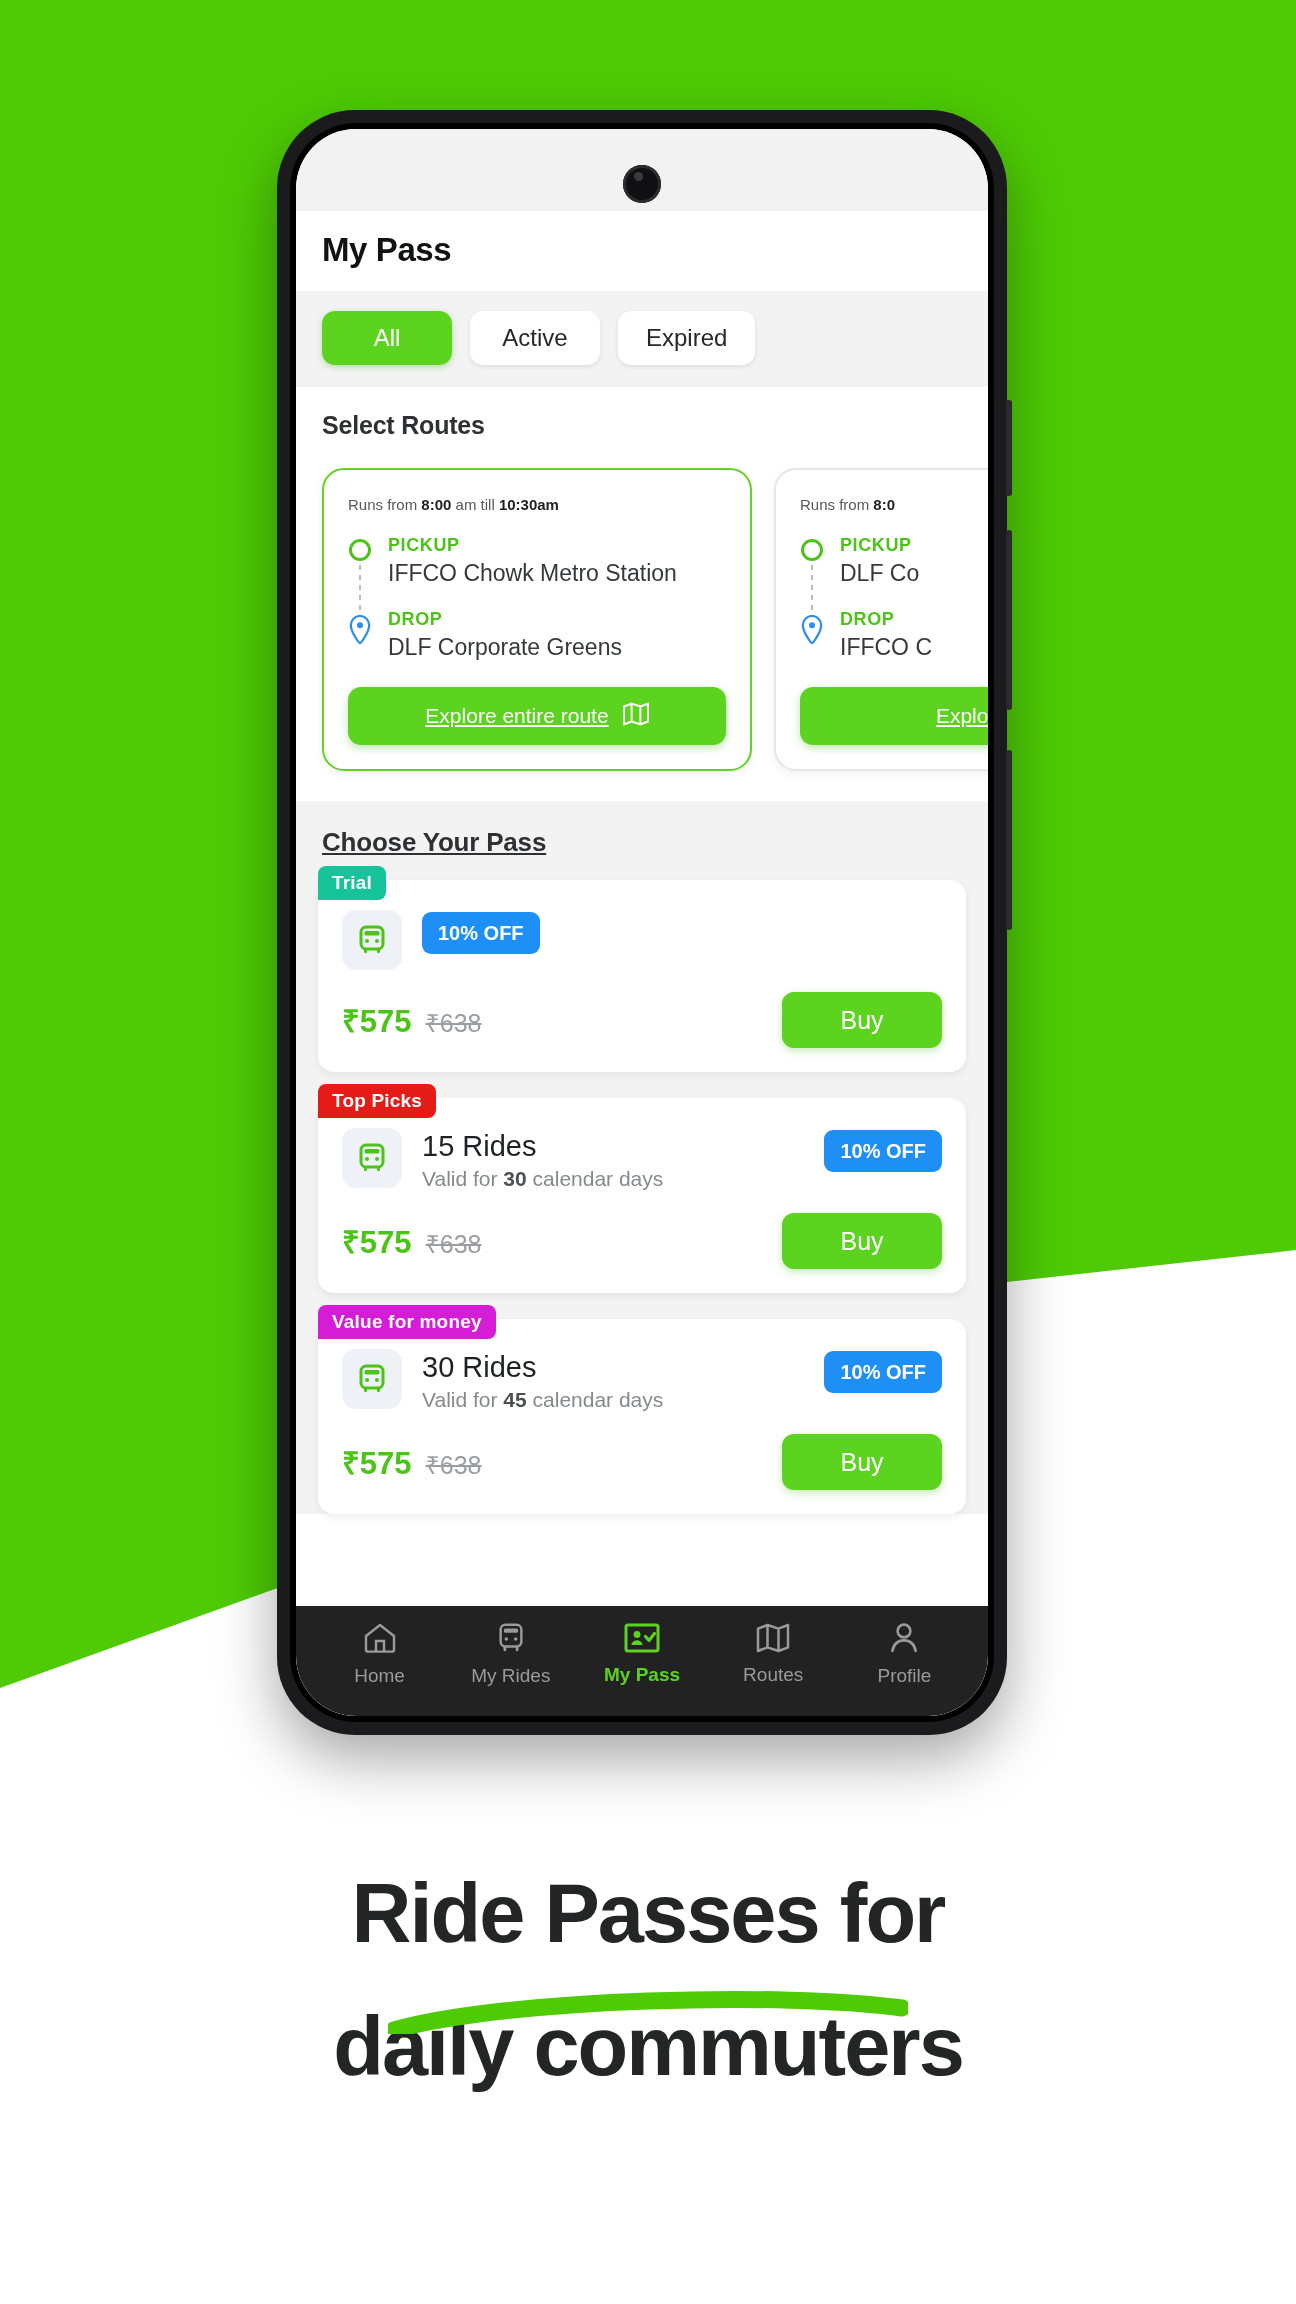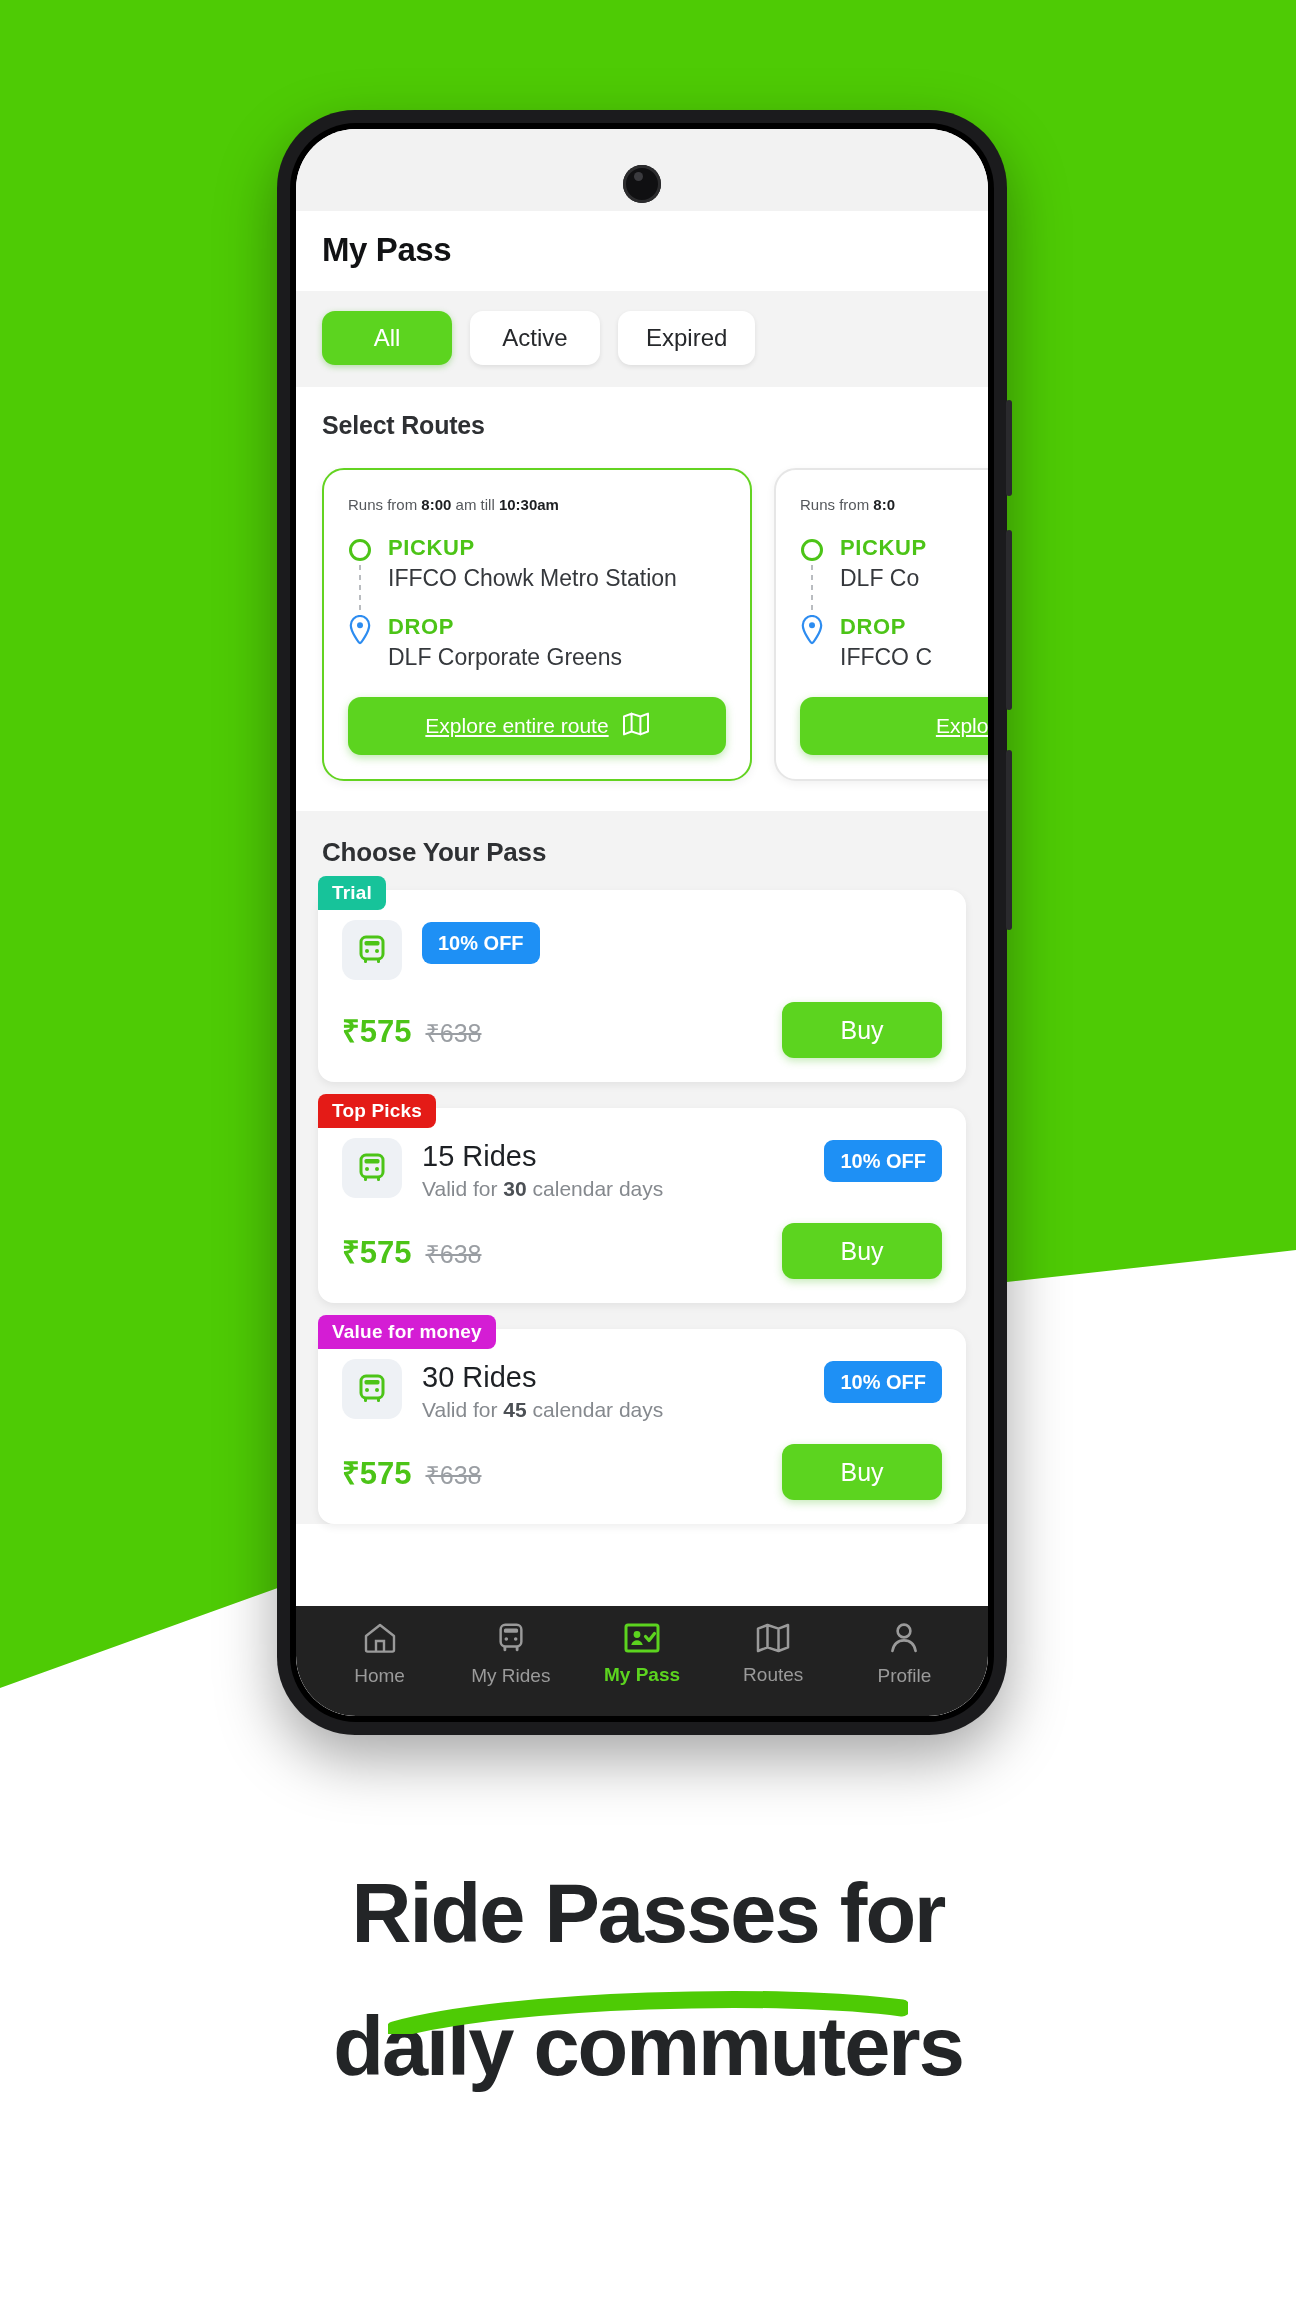--- a/index.html
+++ b/index.html
@@ -155,21 +155,21 @@
     width: 2px; height: 46px;
     background: repeating-linear-gradient(#b9bcc0 0 5px, transparent 5px 10px);
     margin: 4px 0;
   }
   .pin-ico {
     position: relative; width: 24px; height: 30px;
   }
   .pin-ico svg { display: block; }
   .stop-texts { flex: 1; }
   .stop-label {
-    font-size: 22px; font-weight: bold; color: #4CC417;
+    font-size: 18px; font-weight: bold; color: #4CC417;
     letter-spacing: .6px; margin-bottom: 4px;
   }
   .stop-name {
     font-size: 23px; color: #35383c; white-space: nowrap;
     overflow: hidden;
   }
   .stop-gap { height: 22px; }
   .explore-btn {
     margin-top: 26px;
     height: 58px; border-radius: 13px;
@@ -182,21 +182,21 @@
   .explore-btn span.lbl { text-decoration: underline; }
 
   
   .pass-section {
     background: #f3f3f3;
     padding: 26px 0 0 0;
     flex: 1;
   }
   .pass-title {
     font-size: 26px; font-weight: bold; color: #2e3033;
-    padding: 0 26px; margin-bottom: 22px; letter-spacing: -.2px;
+    padding: 0 26px; margin-bottom: 22px; letter-spacing: -.2px; text-decoration: underline;
   }
   .pass-list { padding: 0 22px; display: flex; flex-direction: column; gap: 26px; }
   .pass-card {
     position: relative;
     background: #ffffff;
     border-radius: 16px;
     padding: 30px 24px 24px 24px;
     box-shadow: 0 3px 9px rgba(0,0,0,.07);
   }
   .badge {

